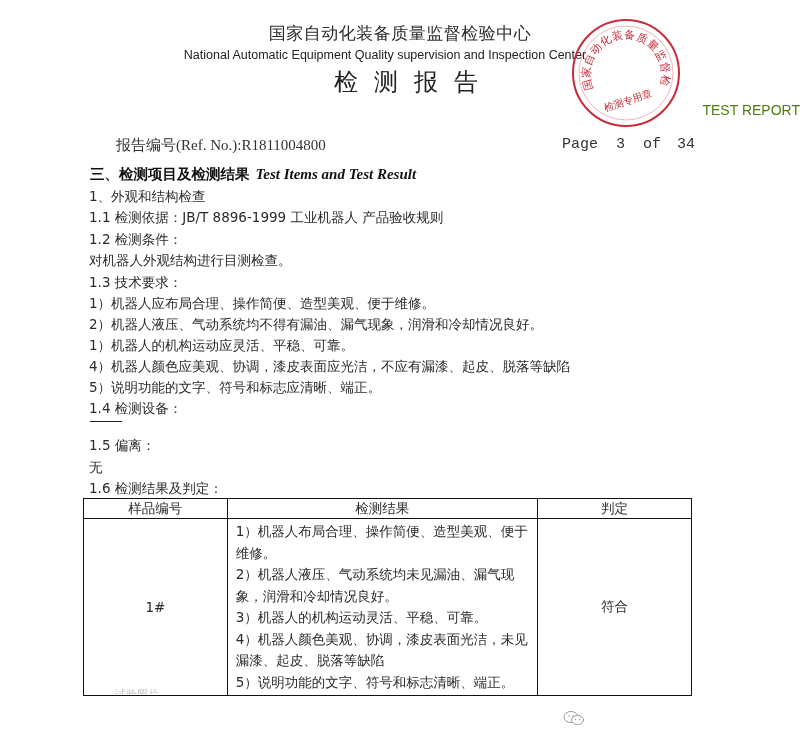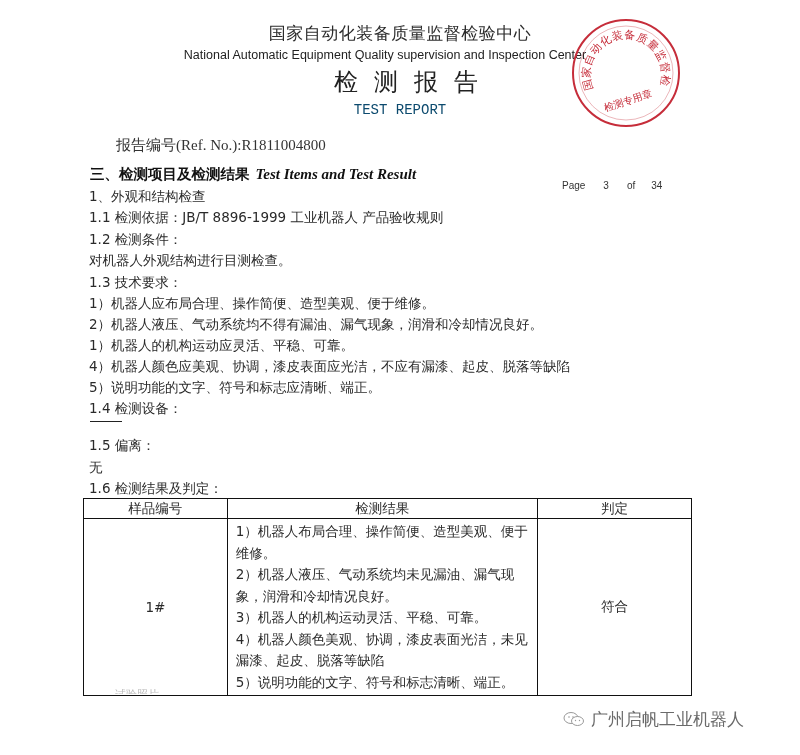--- a/index.html
+++ b/index.html
@@ -4,24 +4,24 @@
 <style>
   html, body { margin: 0; padding: 0; }
   body {
     width: 800px; height: 755px; background: #ffffff; position: relative; overflow: hidden;
     font-family: "DejaVu Serif", "Liberation Serif", serif; color: #222;
   }
   .abs { position: absolute; white-space: nowrap; }
   .org-cn { top: 22px; left: 0; width: 800px; text-align: center; font-family: "DejaVu Sans", sans-serif; font-size: 17px; color: #2b2b2b; letter-spacing: 0.5px; }
   .org-en { top: 48px; left: 0; width: 770px; text-align: center; font-family: "Liberation Sans", sans-serif; font-size: 12.5px; color: #222; }
   .title-cn { top: 66px; left: 0; width: 800px; text-align: center; font-family: "DejaVu Sans", sans-serif; font-size: 24px; color: #222; letter-spacing: 16px; padding-left: 28px; box-sizing: border-box; }
-  .title-en { top: 102px; left: 0; width: 800px; text-align: center; font-family: Liberation Mono, monospace; font-size: 14px; color: #0c4a6e; }
+  .title-en { top: 102px; left: 0; width: 800px; text-align: right; font-family: Liberation Sans, sans-serif; font-size: 14px; color: #4d7c0f; }
   .ref { top: 136px; left: 116px; font-family: "Liberation Serif", "DejaVu Serif", serif; font-size: 15px; color: #333; }
   .ref .val { }
-  .page { top: 136px; left: 562px; font-family: Liberation Sans, sans-serif; font-size: 10px; color: #333; word-spacing: 0; margin-top: 44px; }
+  .page { top: 136px; left: 562px; font-family: Liberation Mono, monospace; font-size: 15px; color: #333; word-spacing: 0; }
   .page span { display: inline-block; }
   .page .num { margin-left: 18px; }
   .page .of { margin-left: 18px; }
   .page .total { margin-left: 16px; }
   .section-title { top: 165px; left: 90px; font-family: "DejaVu Sans", sans-serif; font-weight: bold; font-size: 14.5px; color: #111; }
   .section-title .en { font-family: "Liberation Serif", serif; font-weight: bold; font-size: 15px; margin-left: 6px; font-style: italic; }
   .line { left: 89px; font-family: "DejaVu Sans", sans-serif; font-size: 13.5px; color: #2a2a2a; line-height: 22px; }
   .dash { left: 90px; top: 421px; width: 32px; height: 0; border-top: 1.5px solid #222; }
   table.result {
     position: absolute; left: 83px; top: 498px; width: 609px; border-collapse: collapse;
@@ -120,14 +120,14 @@
 <div class="abs cutoff">试验照片</div>
 
 <div class="abs watermark">
   <svg class="icon" viewBox="0 0 22 16">
     <ellipse cx="8" cy="7" rx="7" ry="5.5" fill="none" stroke="#9a9a9a" stroke-width="1"></ellipse>
     <ellipse cx="14.5" cy="10" rx="6" ry="4.5" fill="#fff" stroke="#9a9a9a" stroke-width="1"></ellipse>
     <circle cx="6" cy="6" r="0.8" fill="#9a9a9a"></circle>
     <circle cx="10" cy="6" r="0.8" fill="#9a9a9a"></circle>
     <circle cx="12.5" cy="9.5" r="0.7" fill="#9a9a9a"></circle>
     <circle cx="16.5" cy="9.5" r="0.7" fill="#9a9a9a"></circle>
-  </svg><span>广州启帆工业机器人</span>
+  </svg>
 </div>
 
 </body></html>

